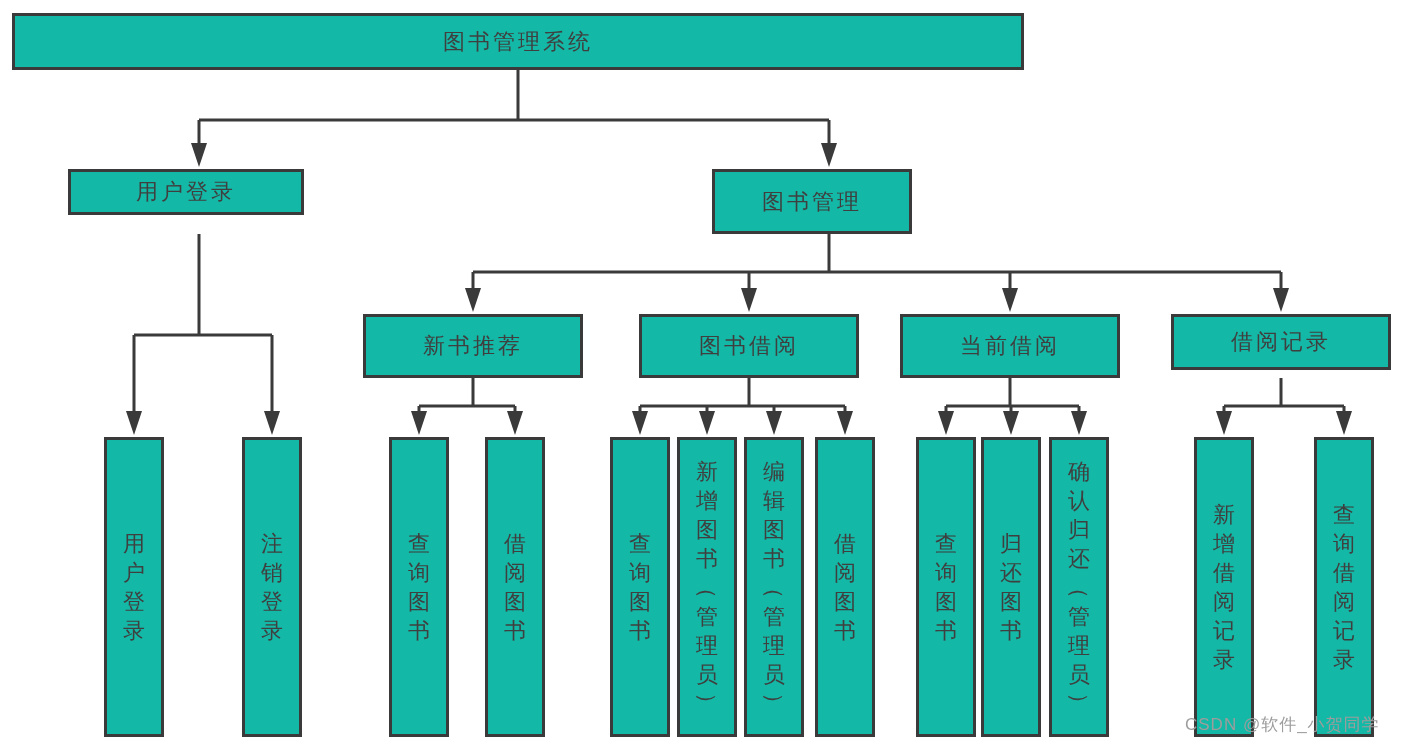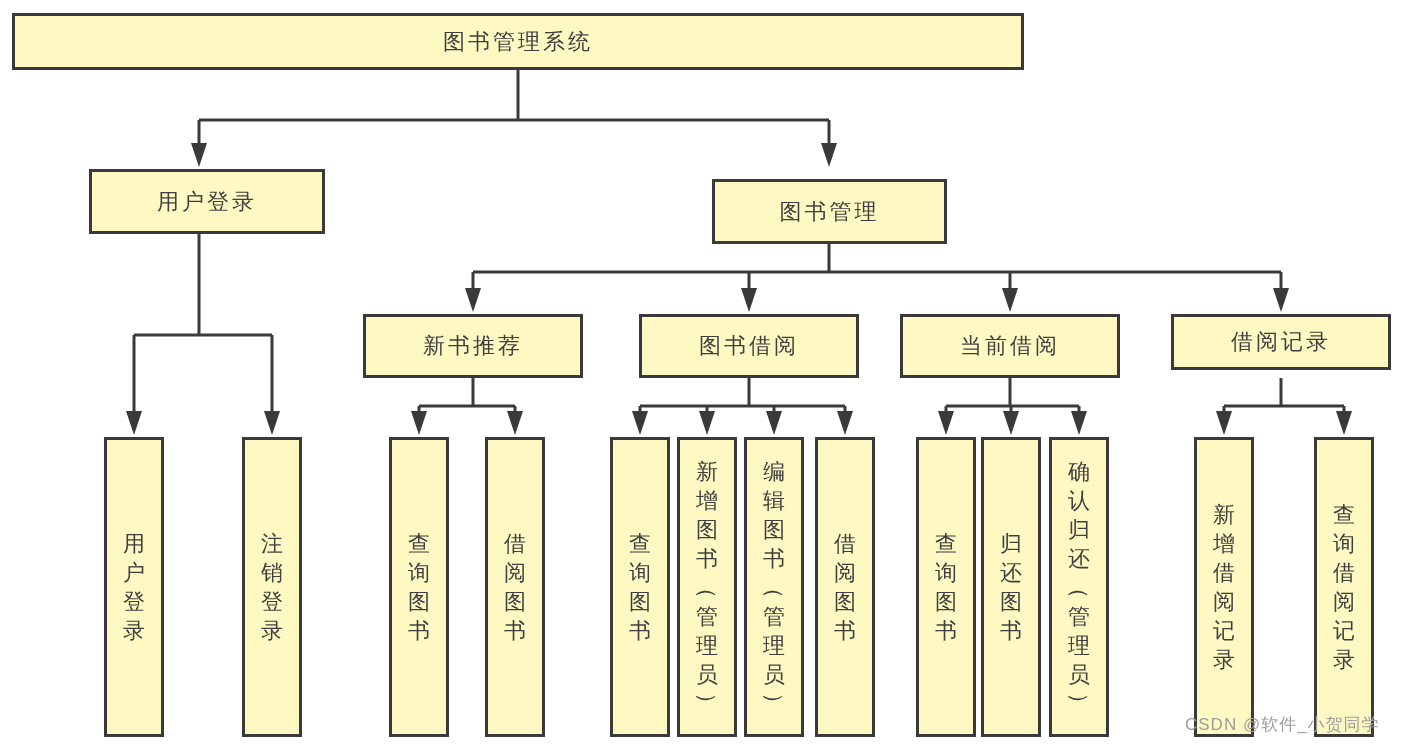--- a/index.html
+++ b/index.html
@@ -4,21 +4,21 @@
 <style>
   html,body{margin:0;padding:0;background:#ffffff;}
   #canvas{
     position:relative;width:1405px;height:747px;background:#ffffff;
     overflow:hidden;font-family:"Liberation Sans","DejaVu Sans",sans-serif;
   }
   #wires{position:absolute;left:0;top:0;pointer-events:none;}
   .spine{fill:none;stroke:#3a3a3a;stroke-width:3;}
   .arrow{fill:#3a3a3a;stroke:none;}
   .node{
-    position:absolute;background:#fef9c3;border:3px solid #3a3a3a;
+    position:absolute;background:#14b8a6;border:3px solid #3a3a3a;
     box-sizing:border-box;display:flex;align-items:center;justify-content:center;
     color:#3f3f3f;
   }
   .h-node .label{font-size:22px;letter-spacing:3px;white-space:nowrap;}
   .v-node{width:60px;height:300px;}
   .vlabel{display:flex;flex-direction:column;align-items:center;font-size:22px;}
   .vchar{display:block;height:29px;line-height:29px;text-align:center;}
   .vchar.rot{transform:rotate(90deg);}
   .watermark{
     position:absolute;left:1185px;top:713px;font-size:17px;letter-spacing:1px;
@@ -57,24 +57,24 @@
     <polygon class="arrow" points="1003,411 1019,411 1011,435"></polygon>
     <polygon class="arrow" points="1071,411 1087,411 1079,435"></polygon>
     <polygon class="arrow" points="1216,411 1232,411 1224,435"></polygon>
     <polygon class="arrow" points="1336,411 1352,411 1344,435"></polygon>
   </svg>
 
   <div class="node h-node" style="left:12px;top:13px;width:1012px;height:57px">
     <span class="label">图书管理系统</span>
   </div>
 
-  <div class="node h-node" style="left:89px;top:169px;width:236px;height:65px">
+  <div class="node h-node" style="left:68px;top:169px;width:236px;height:46px">
     <span class="label">用户登录</span>
   </div>
-  <div class="node h-node" style="left:712px;top:179px;width:235px;height:65px">
+  <div class="node h-node" style="left:712px;top:169px;width:200px;height:65px">
     <span class="label">图书管理</span>
   </div>
 
   <div class="node h-node" style="left:363px;top:314px;width:220px;height:64px">
     <span class="label">新书推荐</span>
   </div>
   <div class="node h-node" style="left:900px;top:314px;width:220px;height:64px">
     <span class="label">当前借阅</span>
   </div>
   <div class="node h-node" style="left:639px;top:314px;width:220px;height:64px">

